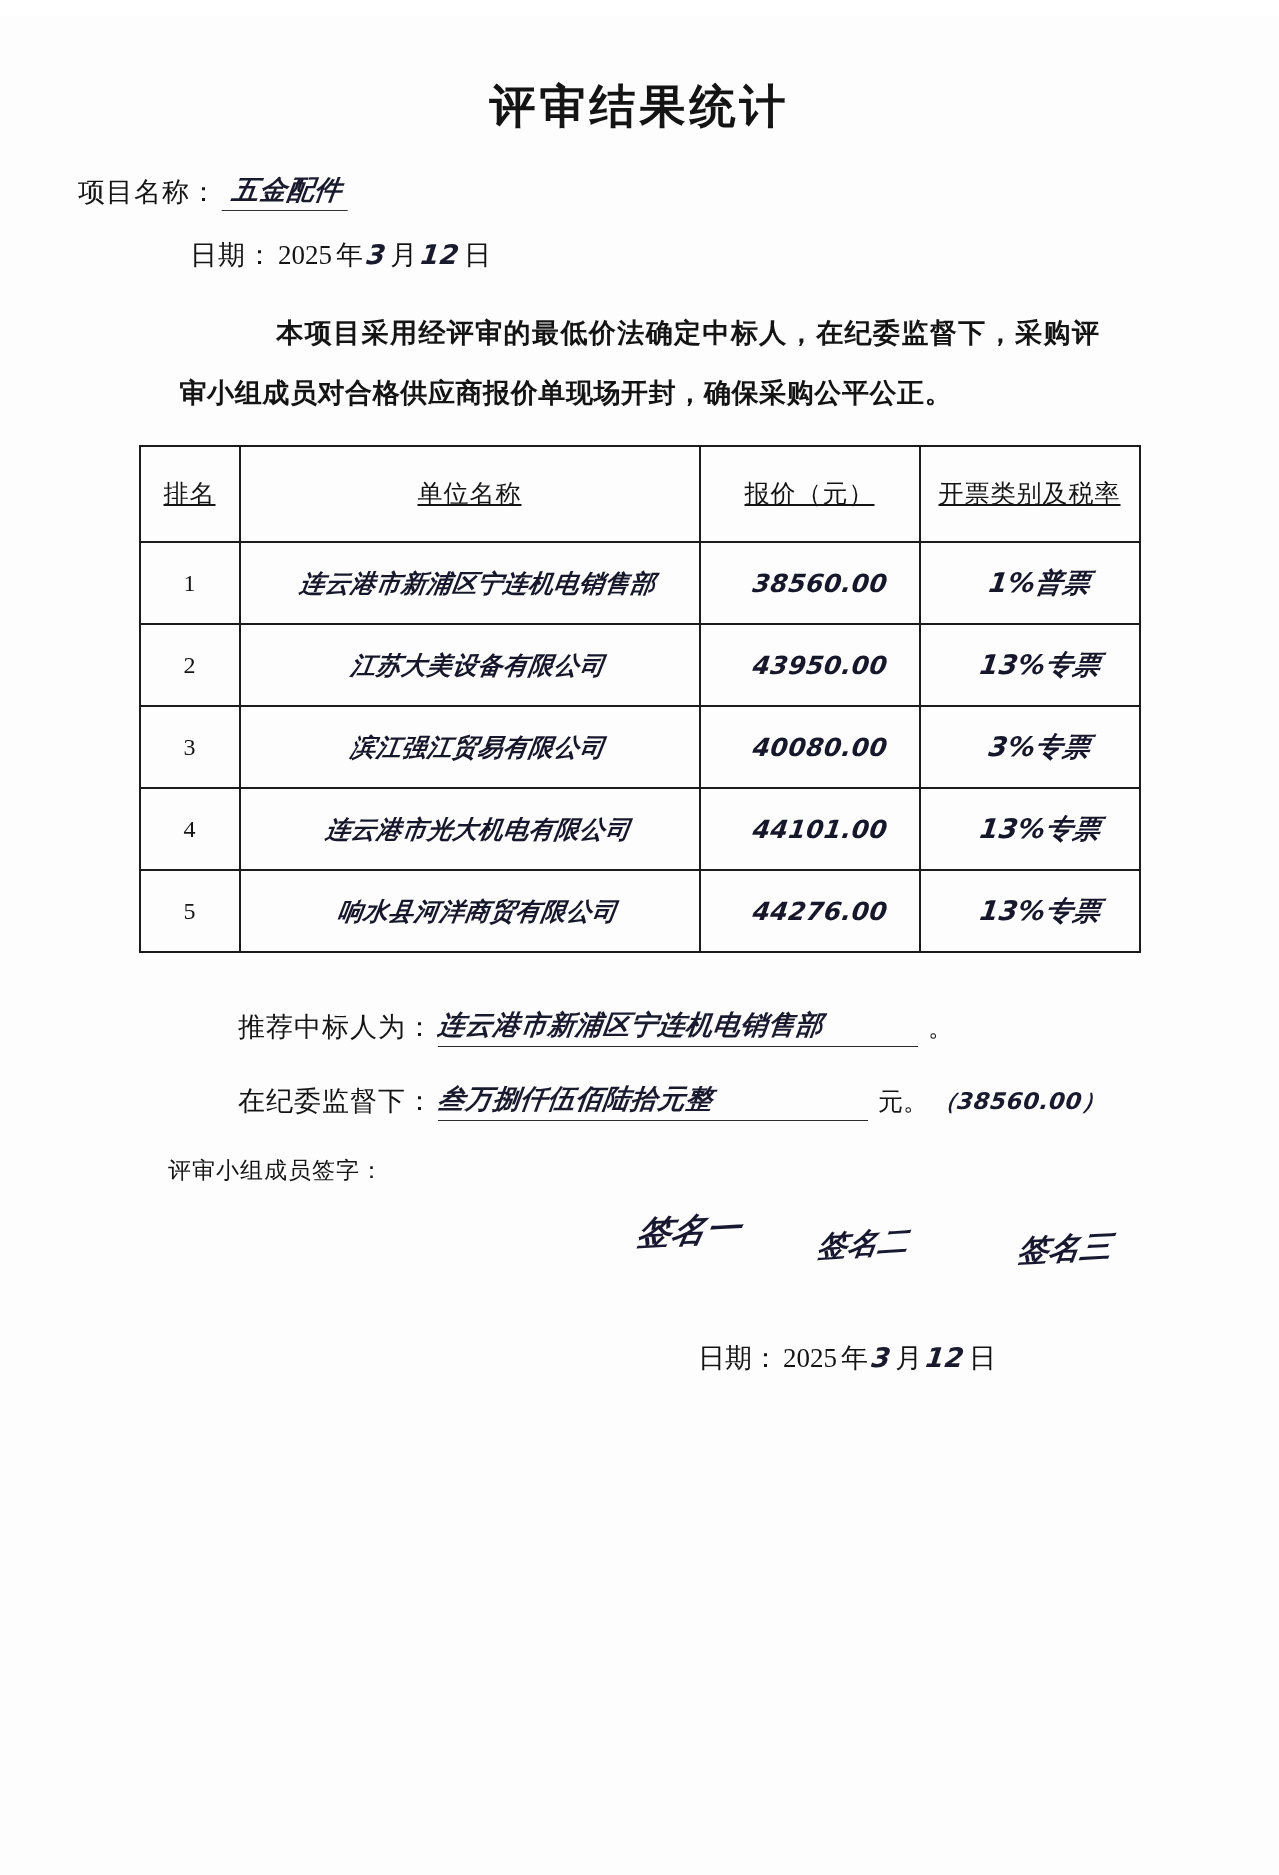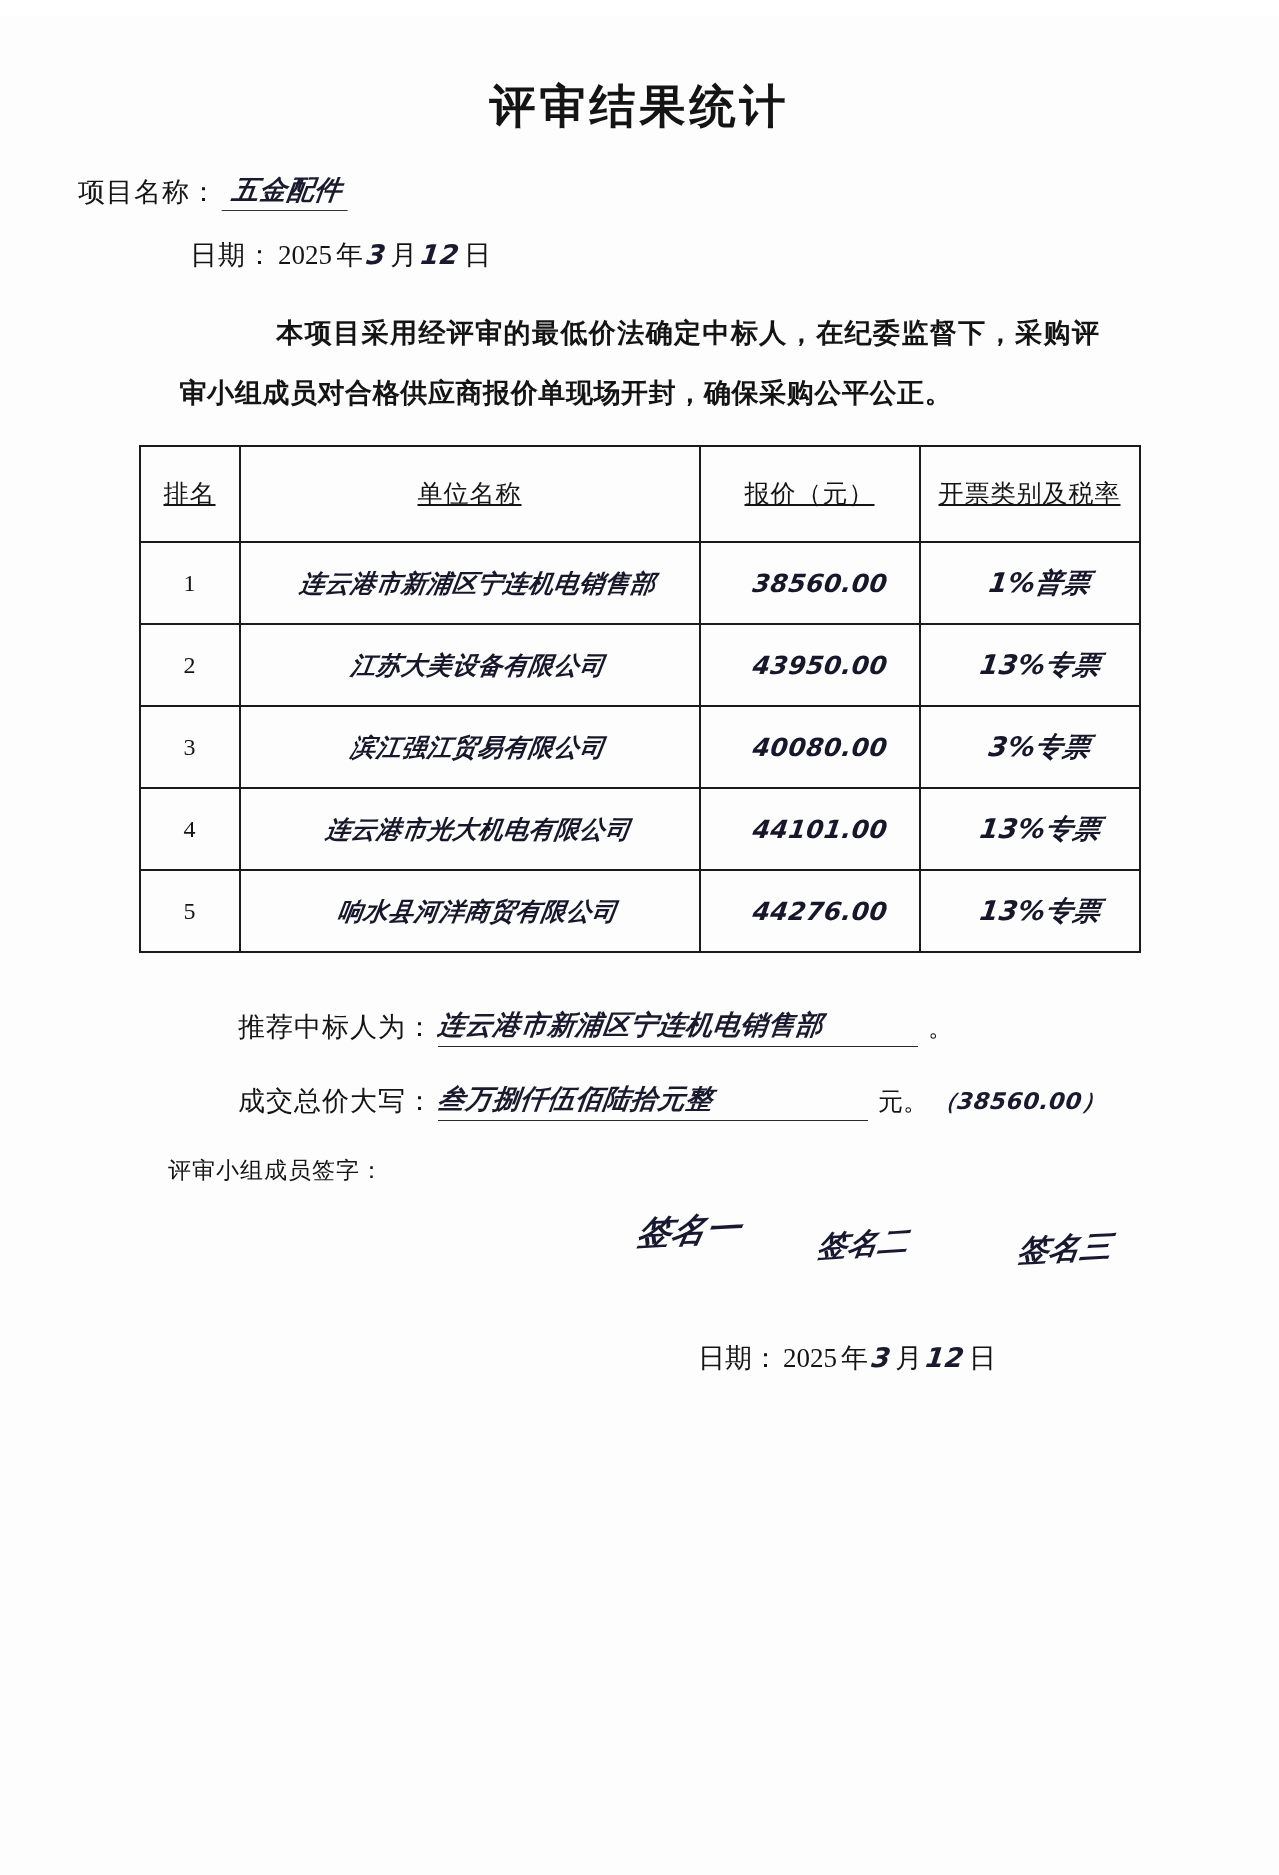--- a/index.html
+++ b/index.html
@@ -268,21 +268,21 @@
 
   <div class="footer-block">
 
     <div class="footer-line">
       <span class="footer-label">推荐中标人为：</span>
       <span class="fill-line long"><span class="hand">连云港市新浦区宁连机电销售部</span></span>
       <span class="trailing">。</span>
     </div>
 
     <div class="footer-line">
-      <span class="footer-label">成交总价大写：</span>
+      <span class="footer-label">在纪委监督下：</span>
       <span class="fill-line"><span class="hand">叁万捌仟伍佰陆拾元整</span></span>
       <span class="trailing">元。</span>
       <span class="trailing hand small-note">（38560.00）</span>
     </div>
 
     <div class="footer-line">
       <span class="footer-label sign-label">评审小组成员签字：</span>
     </div>
 
     <div class="signature-area">

